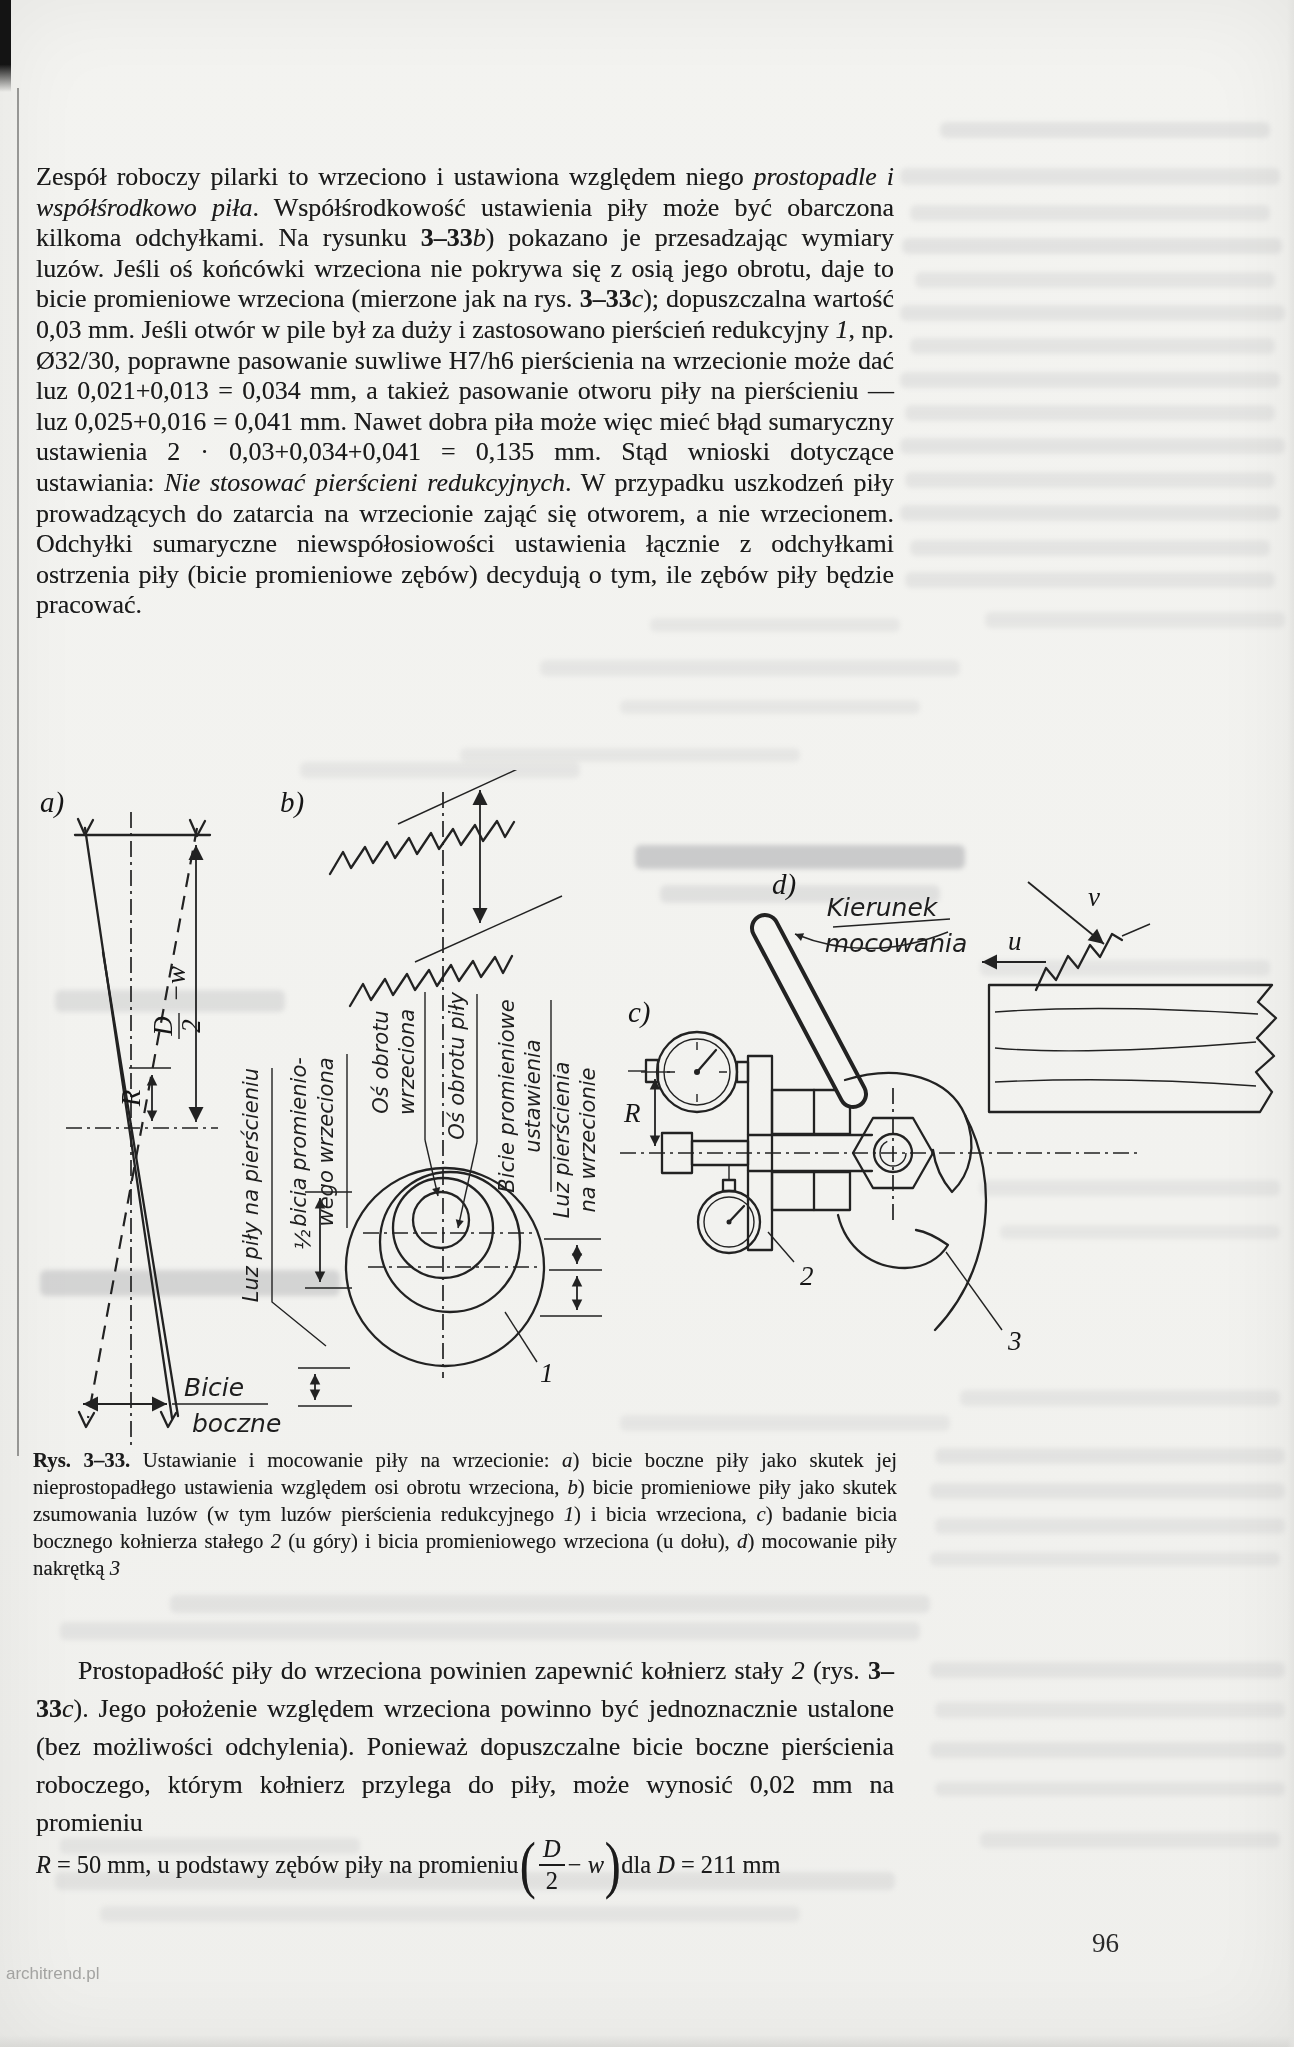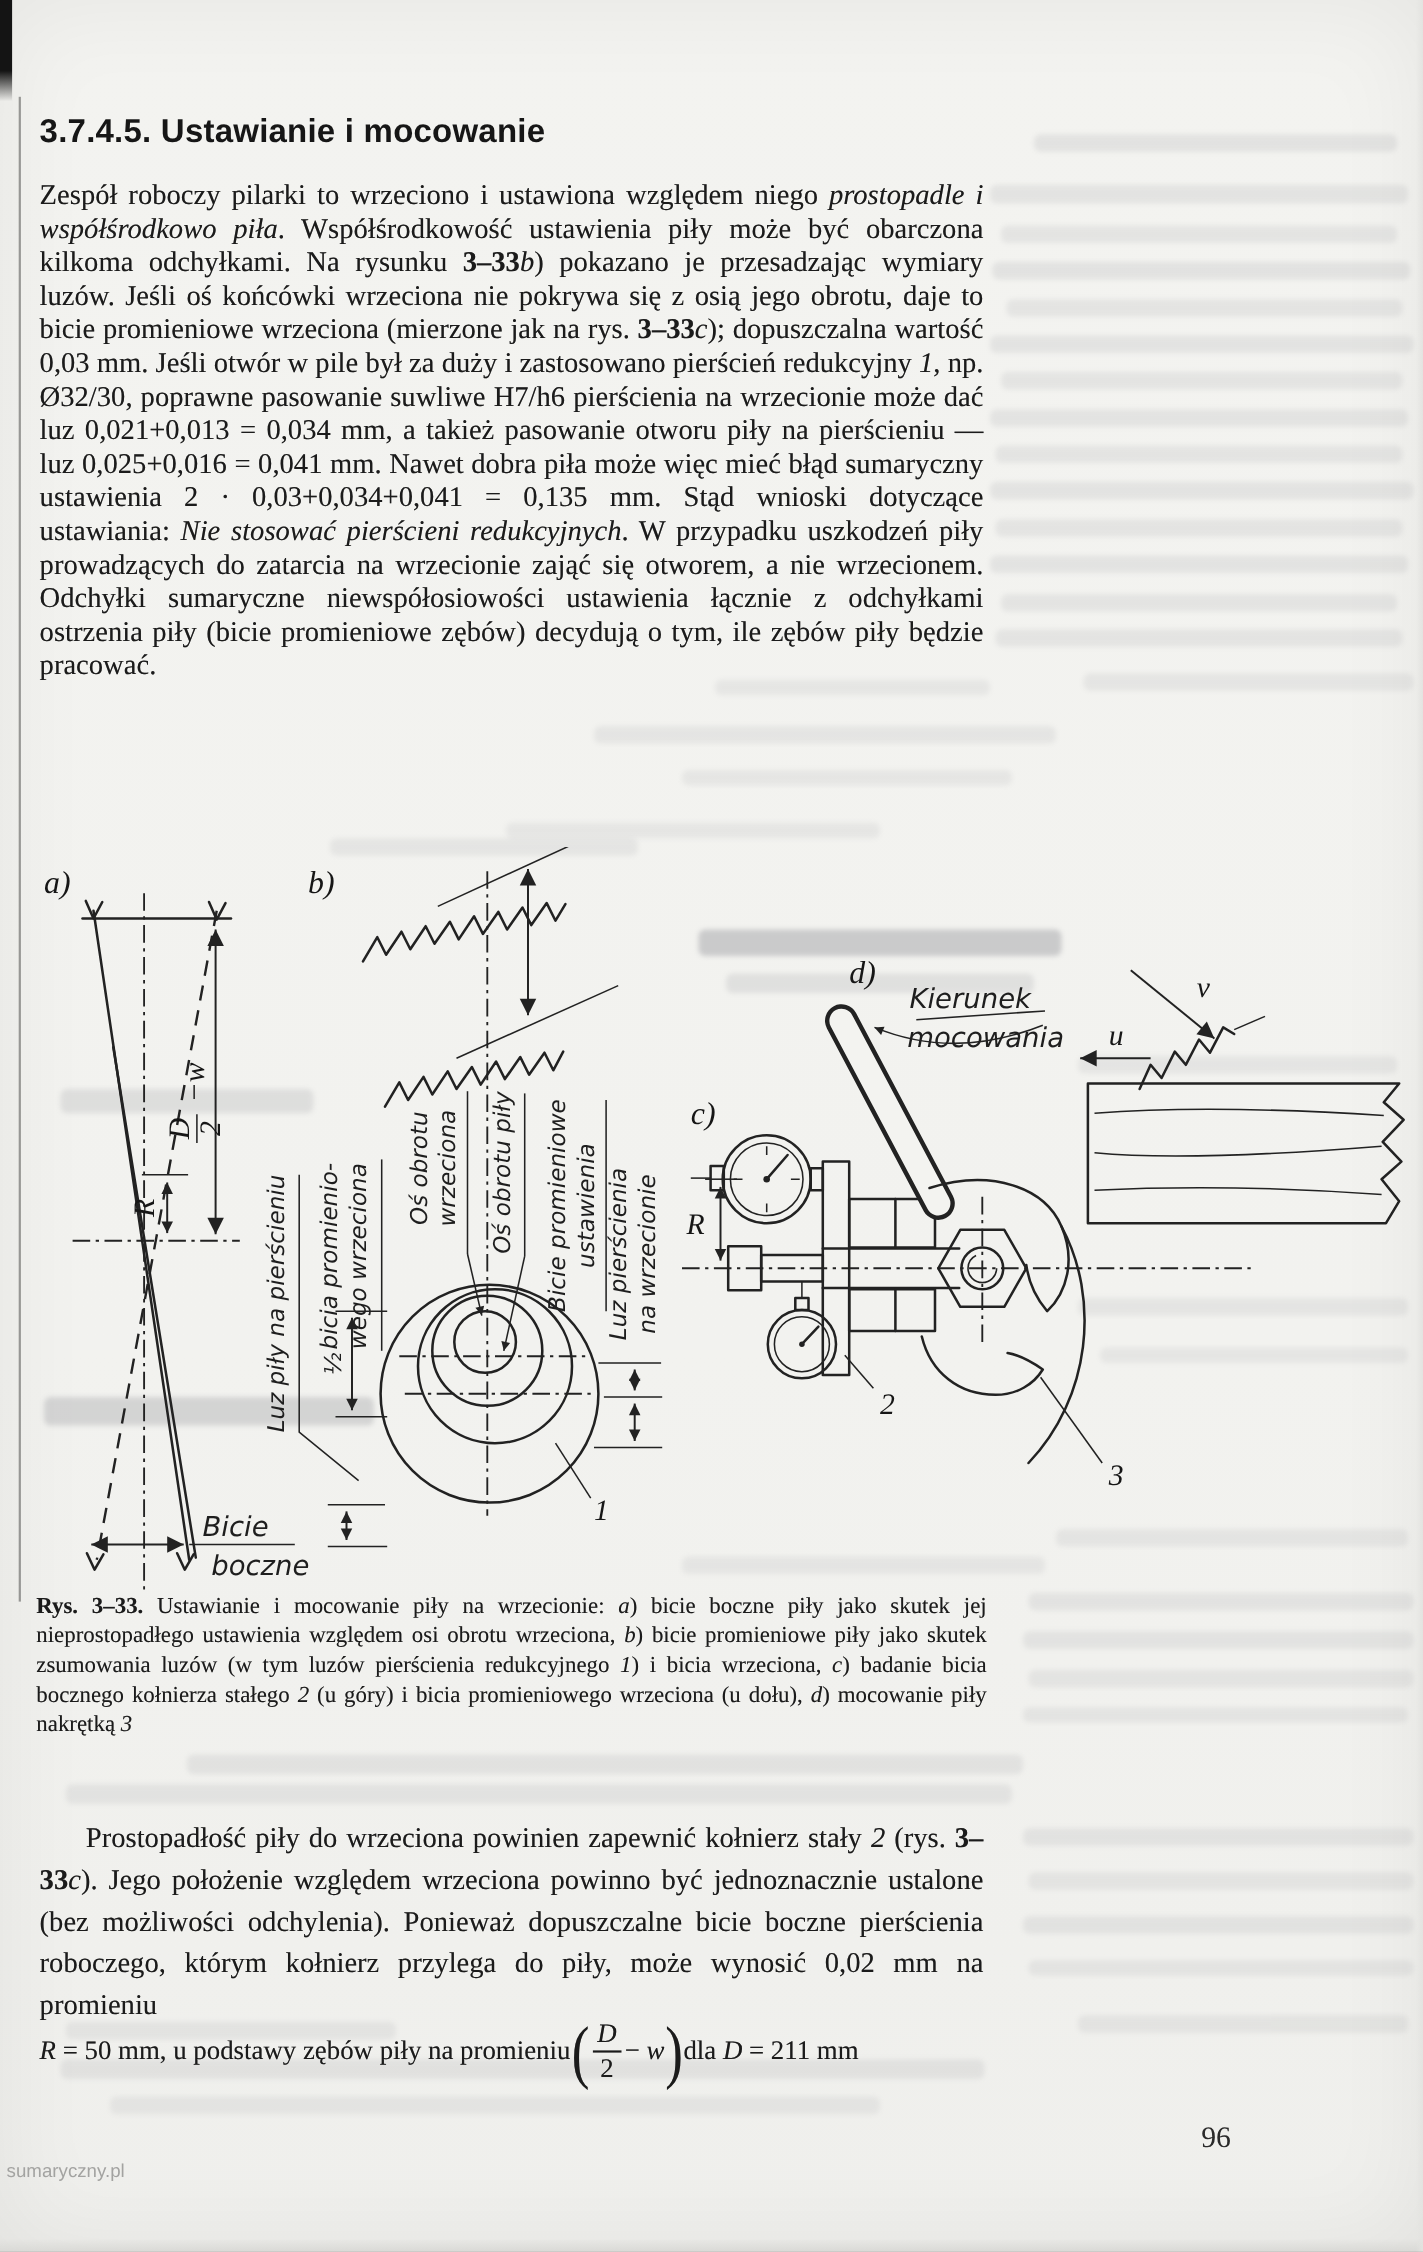--- a/index.html
+++ b/index.html
@@ -102,21 +102,20 @@
       <div class="bleed" style="left: 930px; top: 1662px; width: 355px; height: 16px; opacity: 0.14;"></div>
       <div class="bleed" style="left: 935px; top: 1702px; width: 350px; height: 16px; opacity: 0.13;"></div>
       <div class="bleed" style="left: 930px; top: 1742px; width: 355px; height: 16px; opacity: 0.14;"></div>
       <div class="bleed" style="left: 935px; top: 1782px; width: 350px; height: 14px; opacity: 0.13;"></div>
       <div class="bleed" style="left: 60px; top: 1838px; width: 300px; height: 16px; opacity: 0.13;"></div>
       <div class="bleed" style="left: 980px; top: 1832px; width: 300px; height: 16px; opacity: 0.13;"></div>
       <div class="bleed" style="left: 55px; top: 1872px; width: 840px; height: 18px; opacity: 0.15;"></div>
       <div class="bleed" style="left: 100px; top: 1906px; width: 700px; height: 16px; opacity: 0.12;"></div>
     </div>
 
-  <div id="heading" class="abs">3.7.4.5. Ustawianie i mocowanie</div>
 
   <div id="para1" class="abs bodytext"><span>Zespół roboczy pilarki to wrzeciono i ustawiona względem niego </span><span class="it">prostopadle i współśrodkowo piła</span><span>. Współśrodkowość ustawienia piły może być obarczona kilkoma odchyłkami. Na rysunku </span><span class="bd">3–33</span><span class="it">b</span><span>) pokazano je przesadzając wymiary luzów. Jeśli oś końcówki wrzeciona nie pokrywa się z osią jego obrotu, daje to bicie promieniowe wrzeciona (mierzone jak na rys. </span><span class="bd">3–33</span><span class="it">c</span><span>); dopuszczalna wartość 0,03 mm. Jeśli otwór w pile był za duży i zastosowano pierścień redukcyjny </span><span class="it">1</span><span>, np. Ø32/30, poprawne pasowanie suwliwe H7/h6 pierścienia na wrzecionie może dać luz 0,021+0,013 = 0,034 mm, a takież pasowanie otworu piły na pierścieniu — luz 0,025+0,016 = 0,041 mm. Nawet dobra piła może więc mieć błąd sumaryczny ustawienia 2 · 0,03+0,034+0,041 = 0,135 mm. Stąd wnioski dotyczące ustawiania: </span><span class="it">Nie stosować pierścieni redukcyjnych</span><span>. W przypadku uszkodzeń piły prowadzących do zatarcia na wrzecionie zająć się otworem, a nie wrzecionem. Odchyłki sumaryczne niewspółosiowości ustawienia łącznie z odchyłkami ostrzenia piły (bicie promieniowe zębów) decydują o tym, ile zębów piły będzie pracować.</span></div>
 
   <svg id="fig" class="abs" viewBox="0 770 1294 680">
     <defs>
       <pattern id="h45" width="7" height="7" patternUnits="userSpaceOnUse" patternTransform="rotate(45)">
         <rect width="7" height="7" fill="#f3f3f0"></rect>
         <line x1="0" y1="0" x2="0" y2="7" stroke="#333" stroke-width="1.6"></line>
       </pattern>
       <marker id="mA" viewBox="0 0 12 12" refX="11" refY="6" markerWidth="10" markerHeight="10" orient="auto-start-reverse">
@@ -318,19 +317,19 @@
       <span class="it">D</span>
       <span class="bar"></span>
       <span>2</span>
     </span>
     <span><span>− </span><span class="it">w</span></span>
     <span class="paren">)</span>
     <span><span> dla </span><span class="it">D</span><span> = 211 mm</span></span>
   </div>
 
   <div id="pagenum" class="abs">96</div>
-  <div id="watermark" class="abs">sumaryczny.pl</div>
+  <div id="watermark" class="abs">architrend.pl</div>
 
   <div id="edge-blob" class="abs"></div>
   <div id="edge-line" class="abs"></div>
   <div id="bottom-band" class="abs"></div>
   <div id="right-band" class="abs"></div>
 </div>
 
 </body></html>

